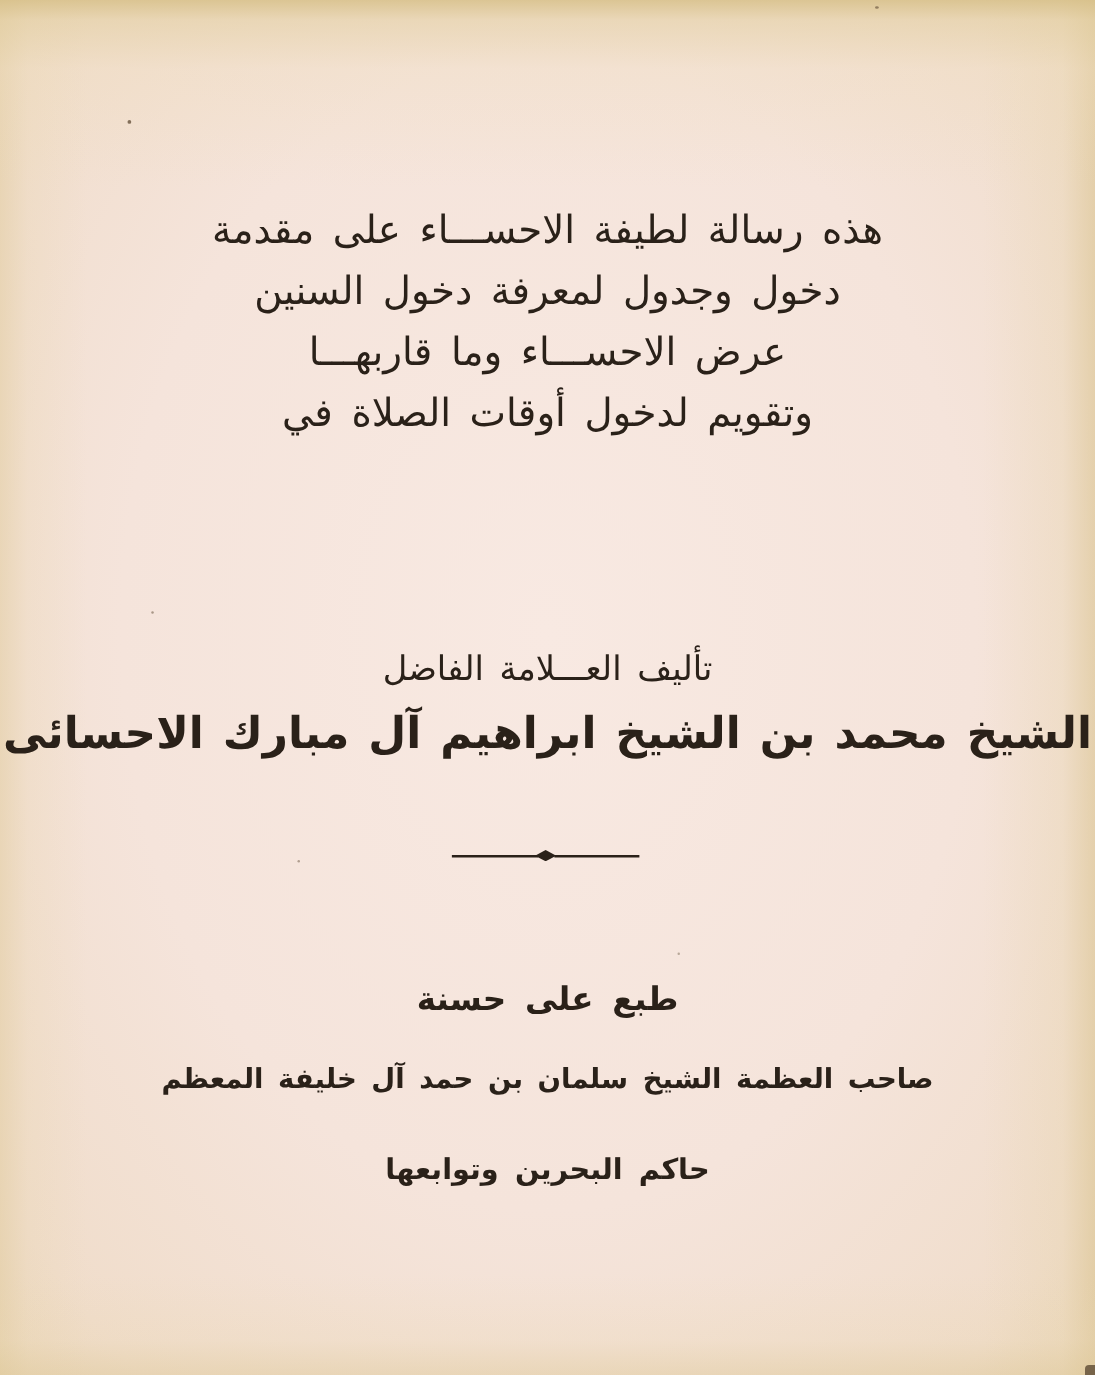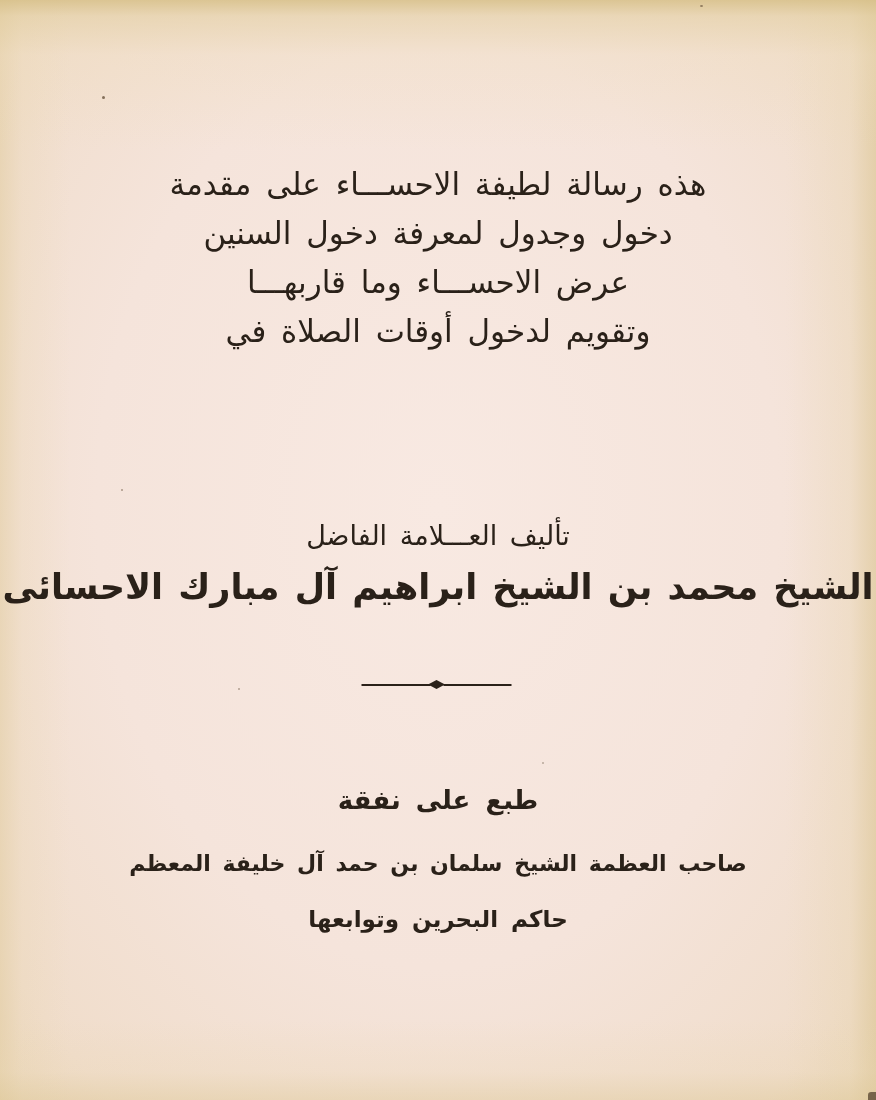--- a/index.html
+++ b/index.html
@@ -86,21 +86,21 @@
     font-size: 22px;
     line-height: 48px;
     font-weight: bold;
     margin-top: 18px;
     word-spacing: 4px;
   }
   .imprint-ruler {
     font-size: 23px;
     line-height: 42px;
     font-weight: bold;
-    margin-top: 10px;
+    margin-top: 27px;
     word-spacing: 5px;
   }
 
   .speck {
     position: absolute;
     border-radius: 50%;
     background: #5d4a33;
   }
   .speck.s1 { left: 102px;  top: 96px;   width: 3px; height: 3px; opacity: .75; }
   .speck.s2 { left: 700px;  top: 5px;    width: 3px; height: 2px; opacity: .6; }
@@ -126,21 +126,21 @@
     <div class="author-name">الشيخ محمد بن الشيخ ابراهيم آل مبارك الاحسائى</div>
   </div>
 
   <div class="divider">
     <span class="rule"></span>
     <span class="diamond"></span>
     <span class="rule"></span>
   </div>
 
   <div class="imprint-block">
-    <div class="imprint-expense">طبع على نفقة</div>
+    <div class="imprint-expense">طبع على حسنة</div>
     <div class="imprint-patron">صاحب العظمة الشيخ سلمان بن حمد آل خليفة المعظم</div>
     <div class="imprint-ruler">حاكم البحرين وتوابعها</div>
   </div>
 
   <span class="speck s1"></span>
   <span class="speck s2"></span>
   <span class="speck s3"></span>
   <span class="speck s4"></span>
   <span class="speck s5"></span>
   <span class="speck s6"></span>

